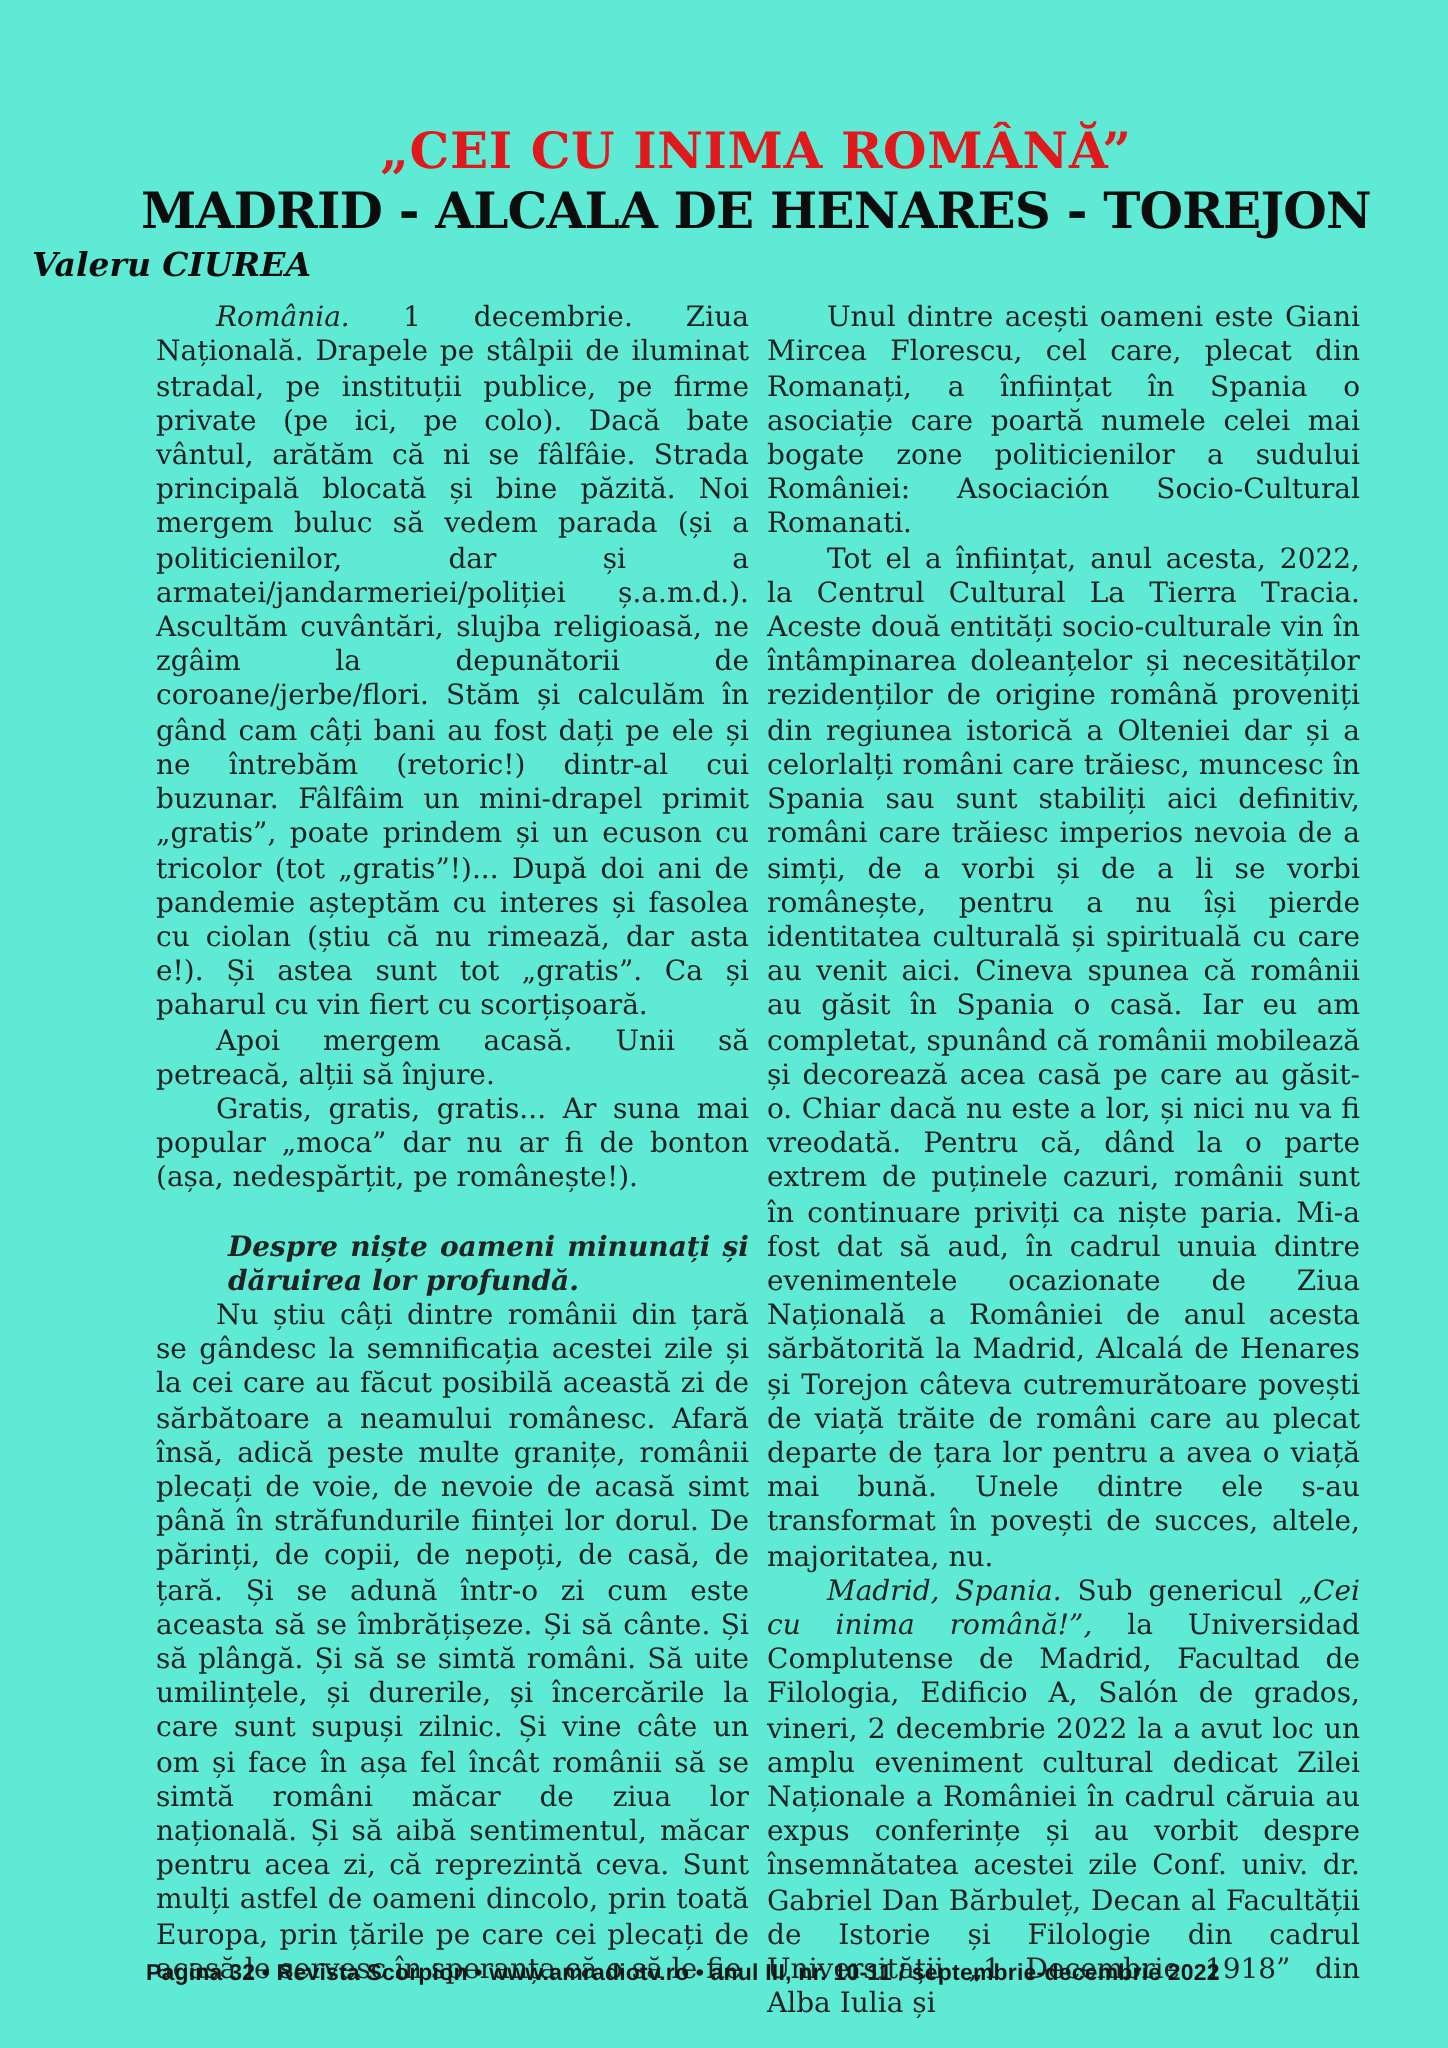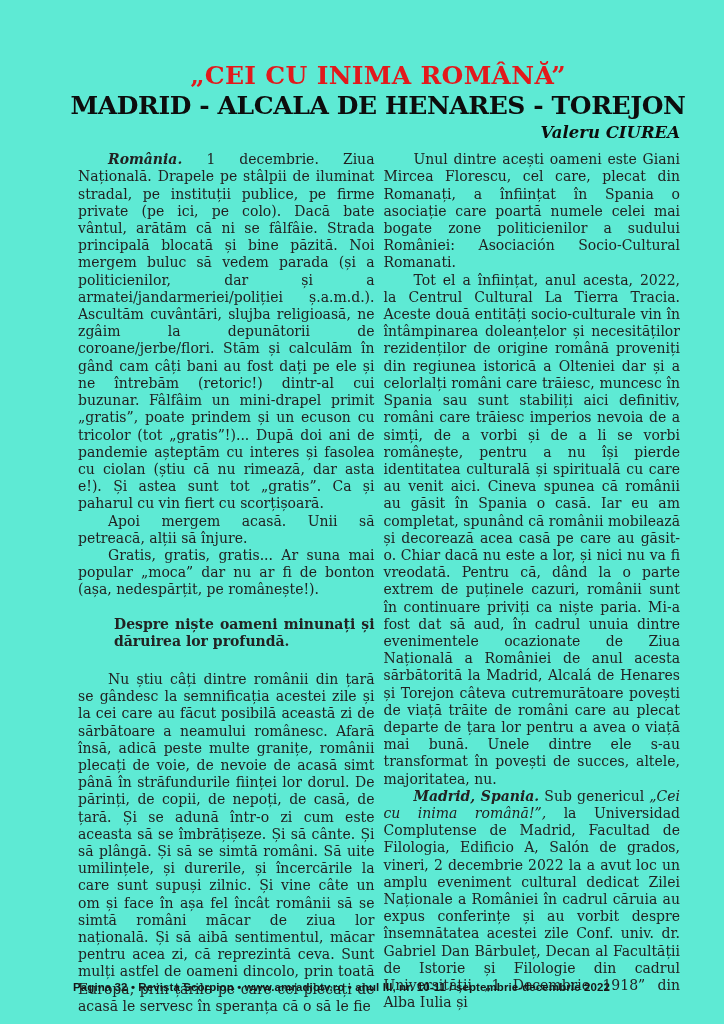--- a/index.html
+++ b/index.html
@@ -22,46 +22,46 @@
   }
   .subtitle {
     font-weight:bold;
     font-size:25px;
     letter-spacing:-0.4px;
     line-height:1.15;
     margin-top:2px;
     color:#0d0d0d;
   }
   .author {
-    text-align:right;
     font-weight:bold;
     font-style:italic;
     font-size:16.5px;
     margin:3px 60px 0 0;
     color:#0d0d0d;
   }
   .columns {
     display:flex;
     gap:9px;
     margin:9px 60px 0 62px;
   }
   .col {
     width:298px;
     text-align:justify;
     font-size:14px;
     line-height:17.2px;
     color:#222222;
   }
   .col p { margin:0; text-indent:30px; }
   .col p.noindent { text-indent:0; }
-  .lead { font-weight:bold; font-style:italic;margin-top:36px; }
+  .lead { font-weight:normal; font-style:italic;margin-top:36px; }
   .quote-italic { font-style:italic; }
   .section-heading {
     font-weight:bold;
-    margin:17px 0 21px 36px;
+    font-style:italic;
+    margin:17px 0 0 36px;
     text-align:justify;
     line-height:17.2px;
   }
   .footer {
     position:absolute;
     left:52px; top:981px;
     font-family:"Liberation Sans", sans-serif;
     font-weight:bold;
     font-size:11.5px;
     color:#161616;

